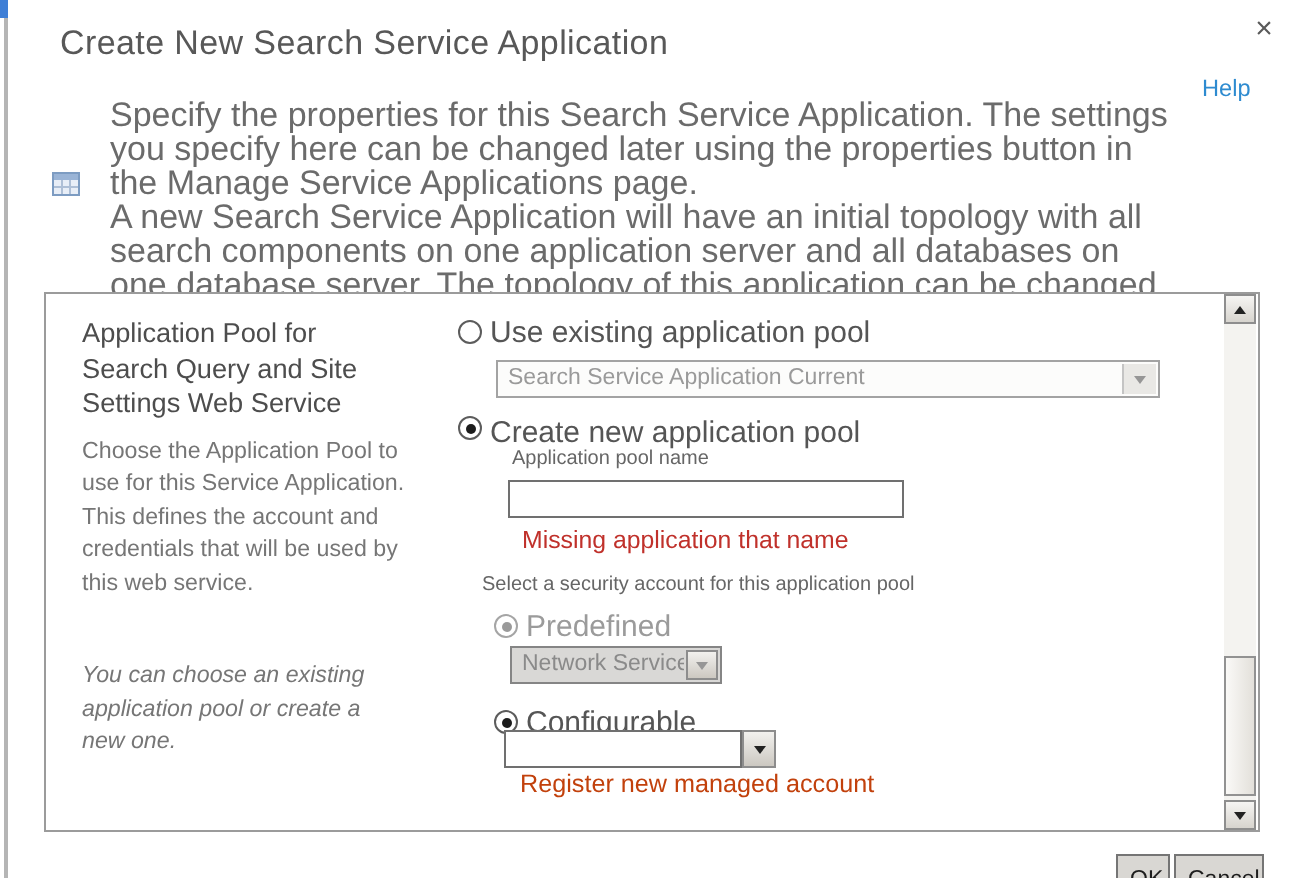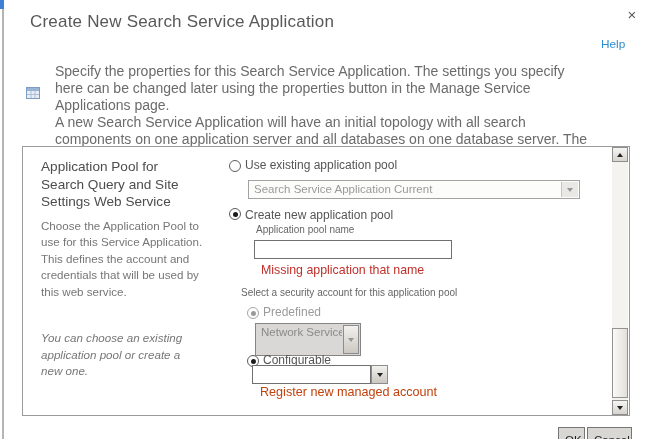--- a/index.html
+++ b/index.html
@@ -7,21 +7,21 @@
         font-family:"Liberation Sans",sans-serif;}
 
   
   .left-edge{position:absolute;left:2px;top:0;width:2px;height:439px;background:#b5b5b5;}
   .blue-notch{position:absolute;left:0;top:0;width:4px;height:9px;background:#3f7fd6;}
 
   .title{position:absolute;left:30px;top:12px;font-size:17px;color:#585858;letter-spacing:.2px;}
   .close{position:absolute;left:622px;top:5px;width:20px;height:20px;text-align:center;
          font-size:15px;color:#5a5a5a;cursor:pointer;line-height:20px;}
 
-  .intro{position:absolute;left:55px;top:63px;width:537px;font-size:14px;
+  .intro{position:absolute;left:55px;top:49px;width:537px;font-size:17px;
          line-height:17px;color:#6b6b6b;}
   .intro p{margin:0;}
   .help{position:absolute;left:601px;top:37px;font-size:11.8px;color:#2e8bd0;cursor:pointer;}
   .intro-icon{position:absolute;left:26px;top:85px;}
 
   .box{position:absolute;left:22px;top:146px;width:606px;height:268px;
        border:1px solid #9b9b9b;background:#fff;}
 
   .leftcol{position:absolute;left:18px;top:11px;width:162px;}
   .leftcol h3{margin:0;font-size:13.6px;font-weight:normal;color:#4d4d4d;line-height:17.5px;}
@@ -29,21 +29,21 @@
   .leftcol p.gap{margin-top:30px;font-style:italic;}
 
   
   .radio{position:absolute;width:10px;height:10px;border-radius:50%;
          border:1px solid #5c5c5c;background:#fff;box-sizing:content-box;}
   .radio.checked::after{content:"";position:absolute;left:2.5px;top:2.5px;width:5px;height:5px;
          border-radius:50%;background:#1c1c1c;}
   .radio.disabled{border-color:#a5a5a5;}
   .radio.disabled.checked::after{background:#9a9a9a;}
 
-  .rlabel{position:absolute;font-size:12px;color:#555;white-space:nowrap;}
+  .rlabel{position:absolute;font-size:15px;color:#555;white-space:nowrap;}
   .rlabel.disabled{color:#9b9b9b;}
   .sublabel{position:absolute;font-size:10px;color:#666;white-space:nowrap;}
 
   
   .ddl{position:absolute;box-sizing:border-box;font-size:11.5px;}
   .ddl .txt{position:absolute;left:5px;top:0;right:18px;line-height:17px;overflow:hidden;white-space:nowrap;}
   .arrow-flat{position:absolute;top:1px;right:1px;bottom:1px;width:16px;background:#e9e8e5;
          border-left:1px solid #c4c4c4;display:flex;align-items:center;justify-content:center;}
   .arrow-3d{position:absolute;top:1px;right:1px;bottom:1px;width:16px;
          background:linear-gradient(#f2f1ee,#ccc8c1);border:1px solid #8d8d8d;
@@ -124,21 +124,21 @@
 
     <span class="sublabel" style="left:233px;top:77px;">Application pool name</span>
     <input class="textbox" style="left: 231px; top: 93px; width: 198px; height: 19px;" value="">
     <span class="error" style="left:238px;top:116px;">Missing application that name</span>
 
     <span class="sublabel" style="left:218px;top:140px;">Select a security account for this application pool</span>
 
     <span class="radio disabled checked" style="left:224px;top:160px;"></span>
     <span class="rlabel disabled" style="left:240px;top:158px;">Predefined</span>
 
-    <div class="ddl" style="left:232px;top:176px;width:106px;height:33px;border:1px solid #858585;background:#d9d8d6;color:#8a8a8a;">
+    <div class="ddl" style="left:232px;top:176px;width:106px;height:19px;border:1px solid #858585;background:#d9d8d6;color:#8a8a8a;">
       <span class="txt">Network Service</span>
       <span class="arrow-3d">
           <span class="tri-down dim"></span>
         </span>
     </div>
 
     <span class="radio checked" style="left:224px;top:208px;"></span>
     <span class="rlabel" style="left:240px;top:206px;">Configurable</span>
 
     <input class="textbox" style="left: 229px; top: 218px; width: 119px; height: 19px;" value="">

